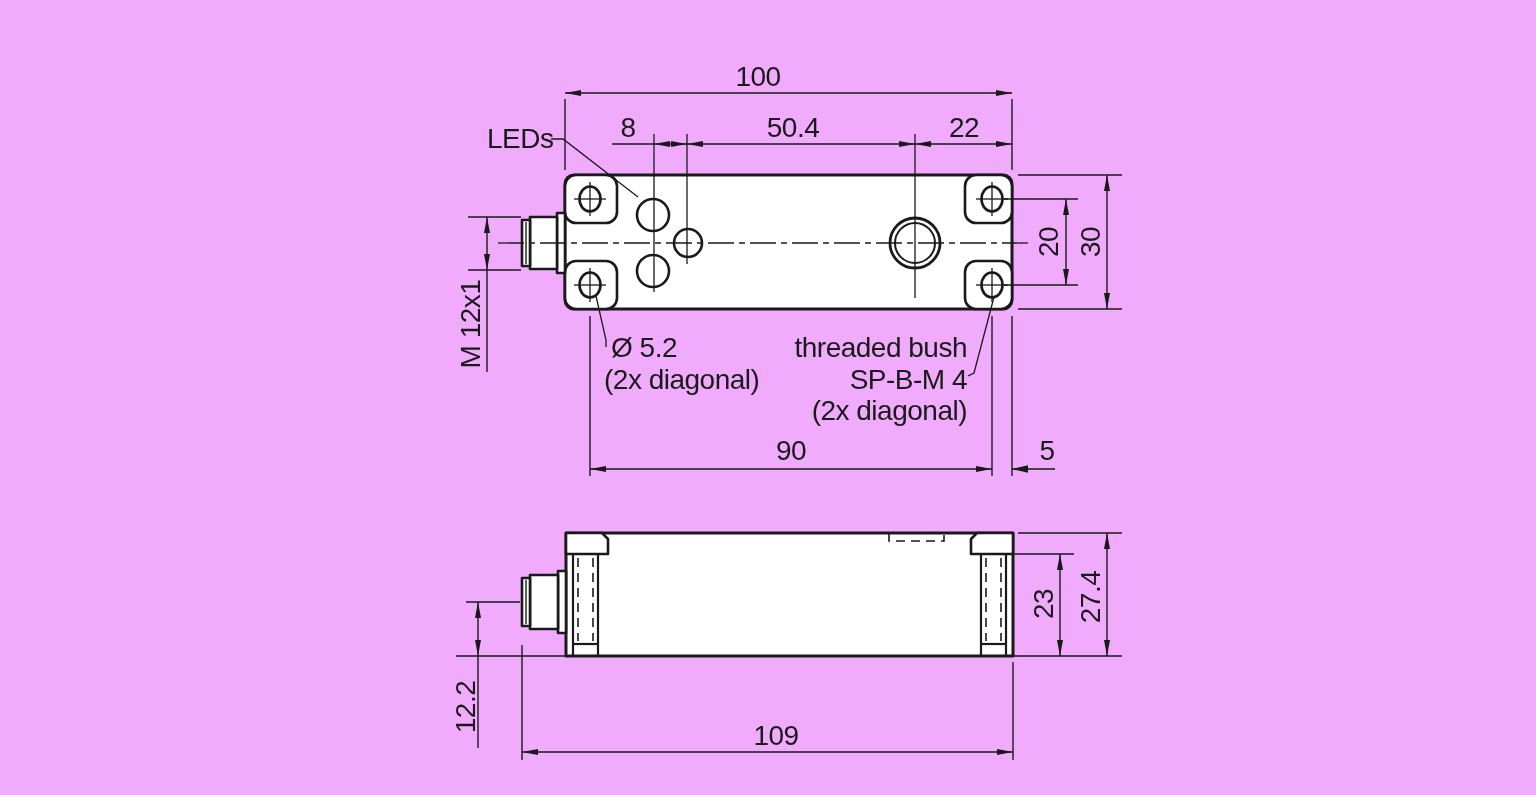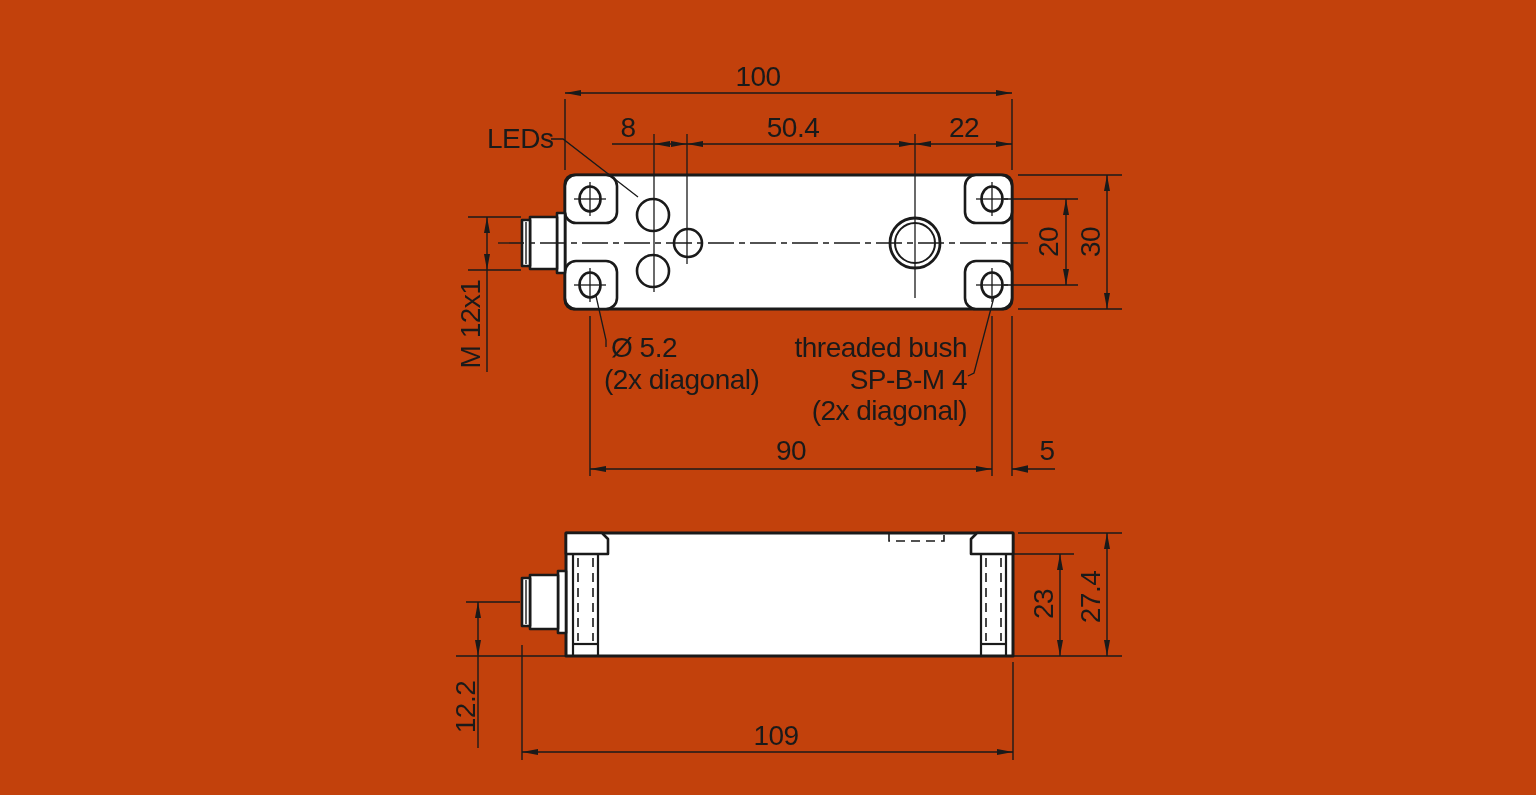--- a/index.html
+++ b/index.html
@@ -1,19 +1,19 @@
 <!DOCTYPE html>
 <html><head>
 <meta charset="utf-8">
 <style>
   html, body { margin: 0; padding: 0; background: #ffffff; }
   .canvas {
     position: relative;
     width: 1536px; height: 795px;
-    background: #c2410c;
+    background: #f0abfc;
     overflow: hidden;
     font-family: "Liberation Sans", sans-serif;
   }
   svg { display: block; }
   
   .ol   { stroke:#1a1a1a; stroke-width:3;   fill:#ffffff; stroke-linejoin:round; }
   .ol2  { stroke:#1a1a1a; stroke-width:2.6; fill:#ffffff; stroke-linejoin:round; }
   .feat { stroke:#1a1a1a; stroke-width:2.6; fill:none; }
   .med  { stroke:#1a1a1a; stroke-width:2.2; fill:none; }
   .thin { stroke:#1a1a1a; stroke-width:1.4; fill:none; }

